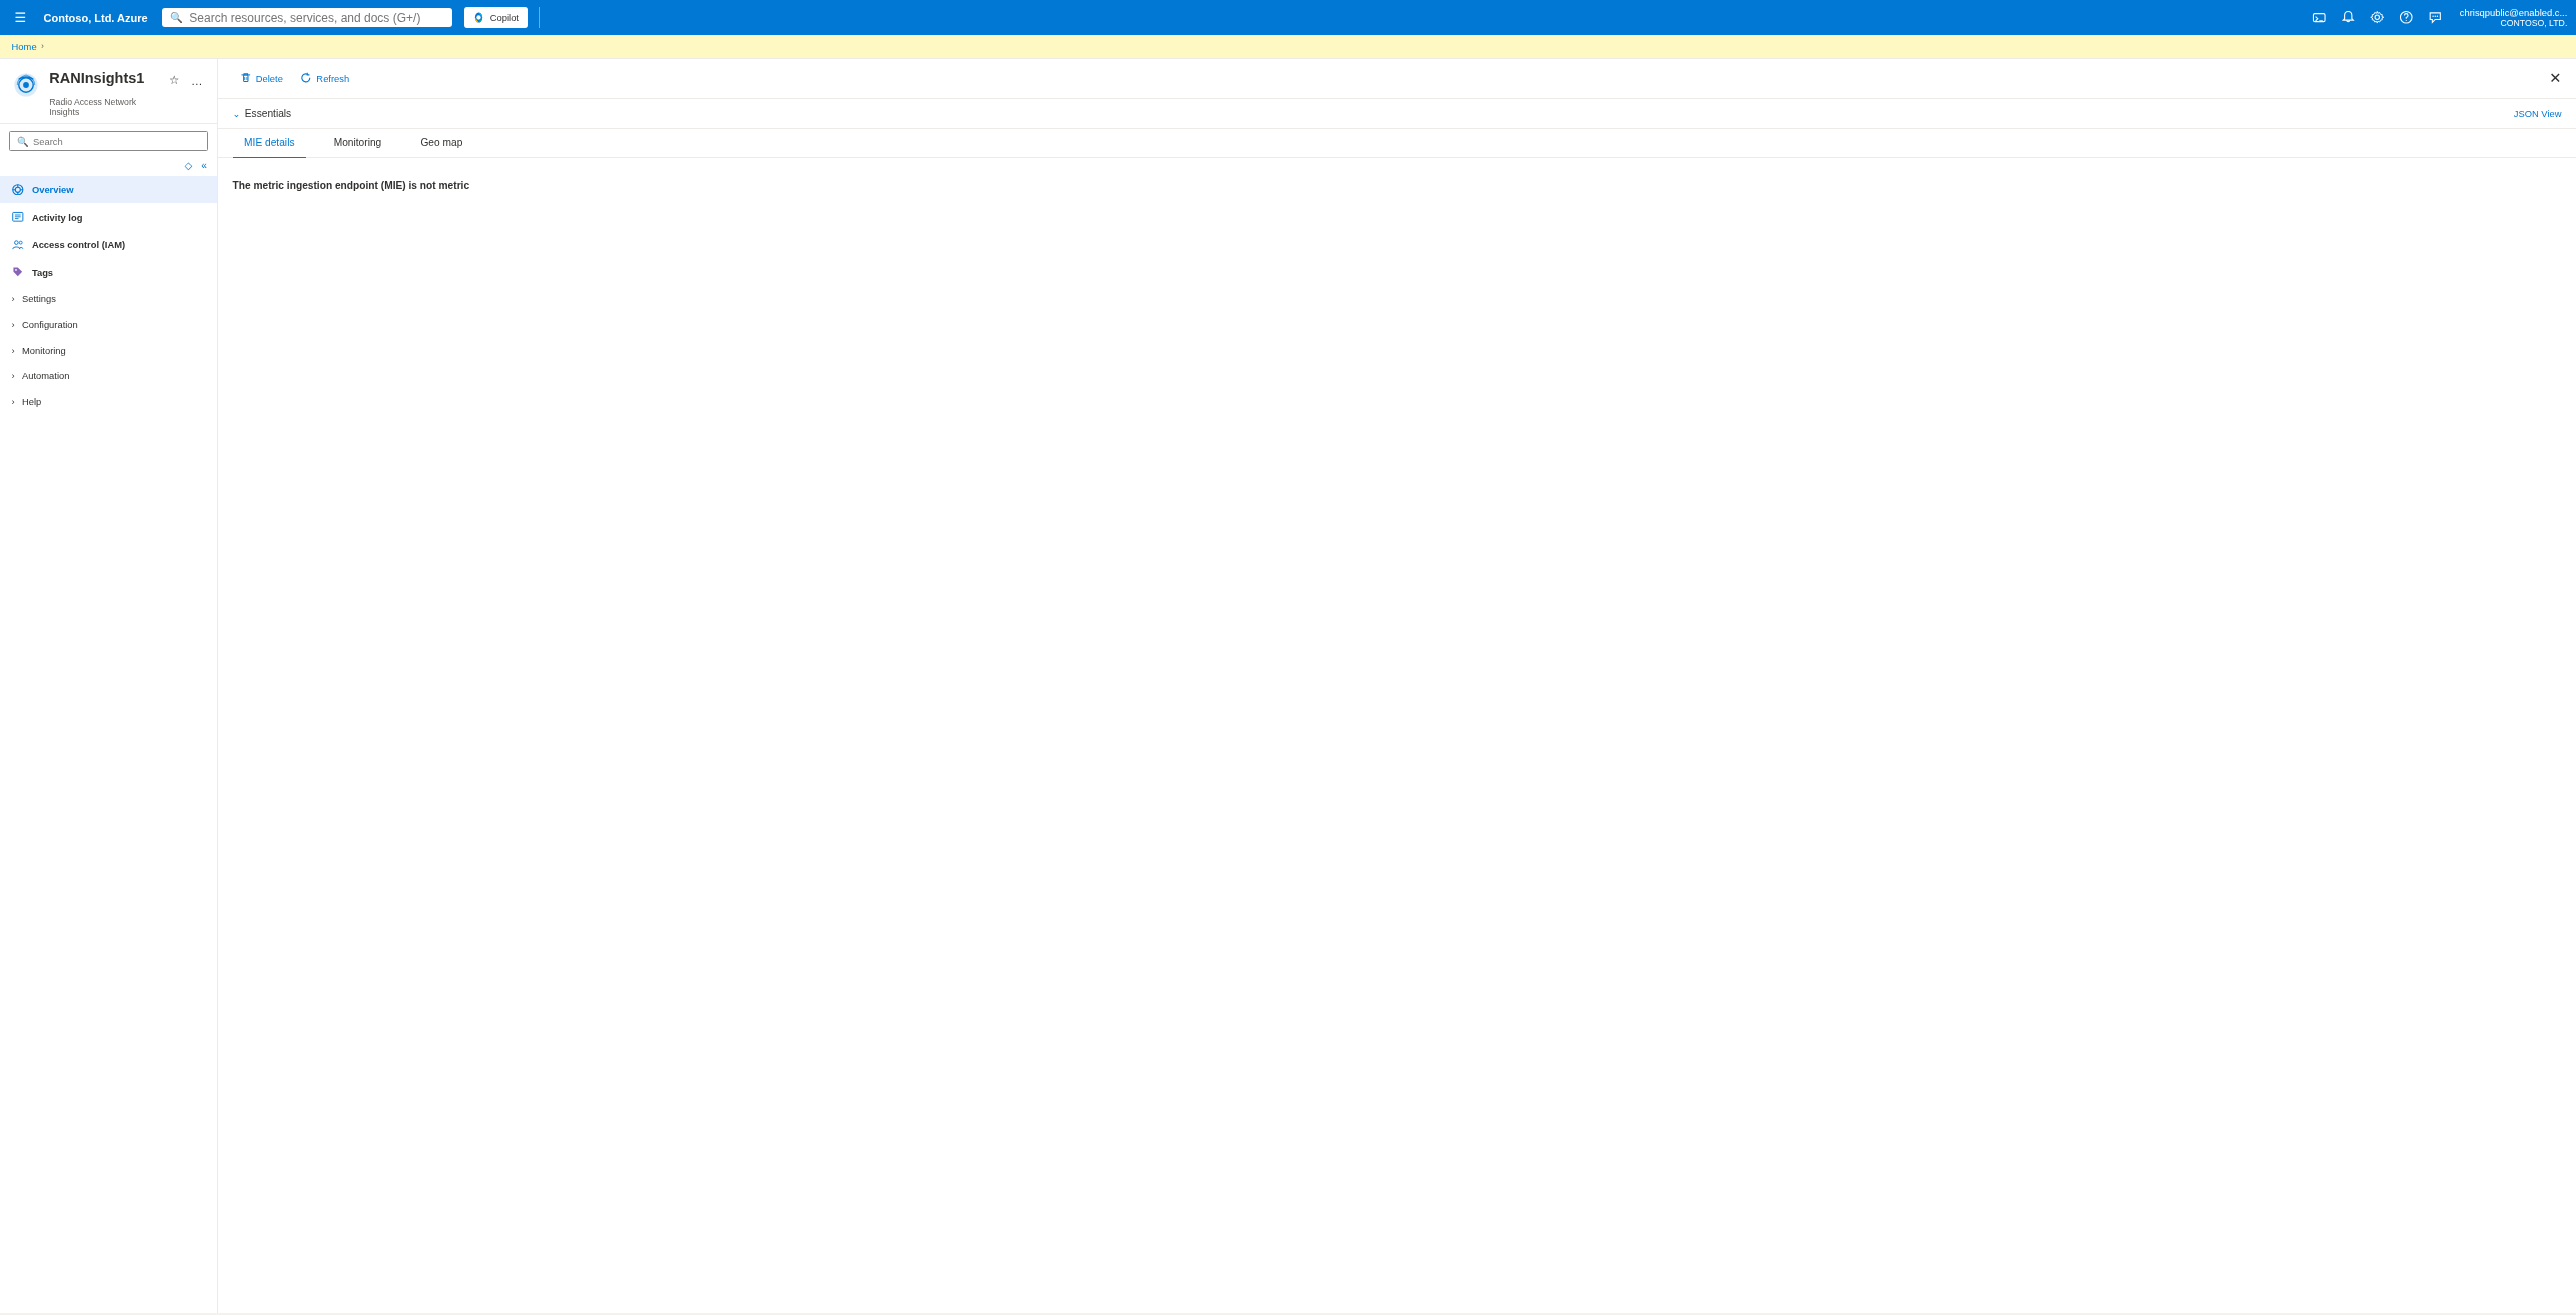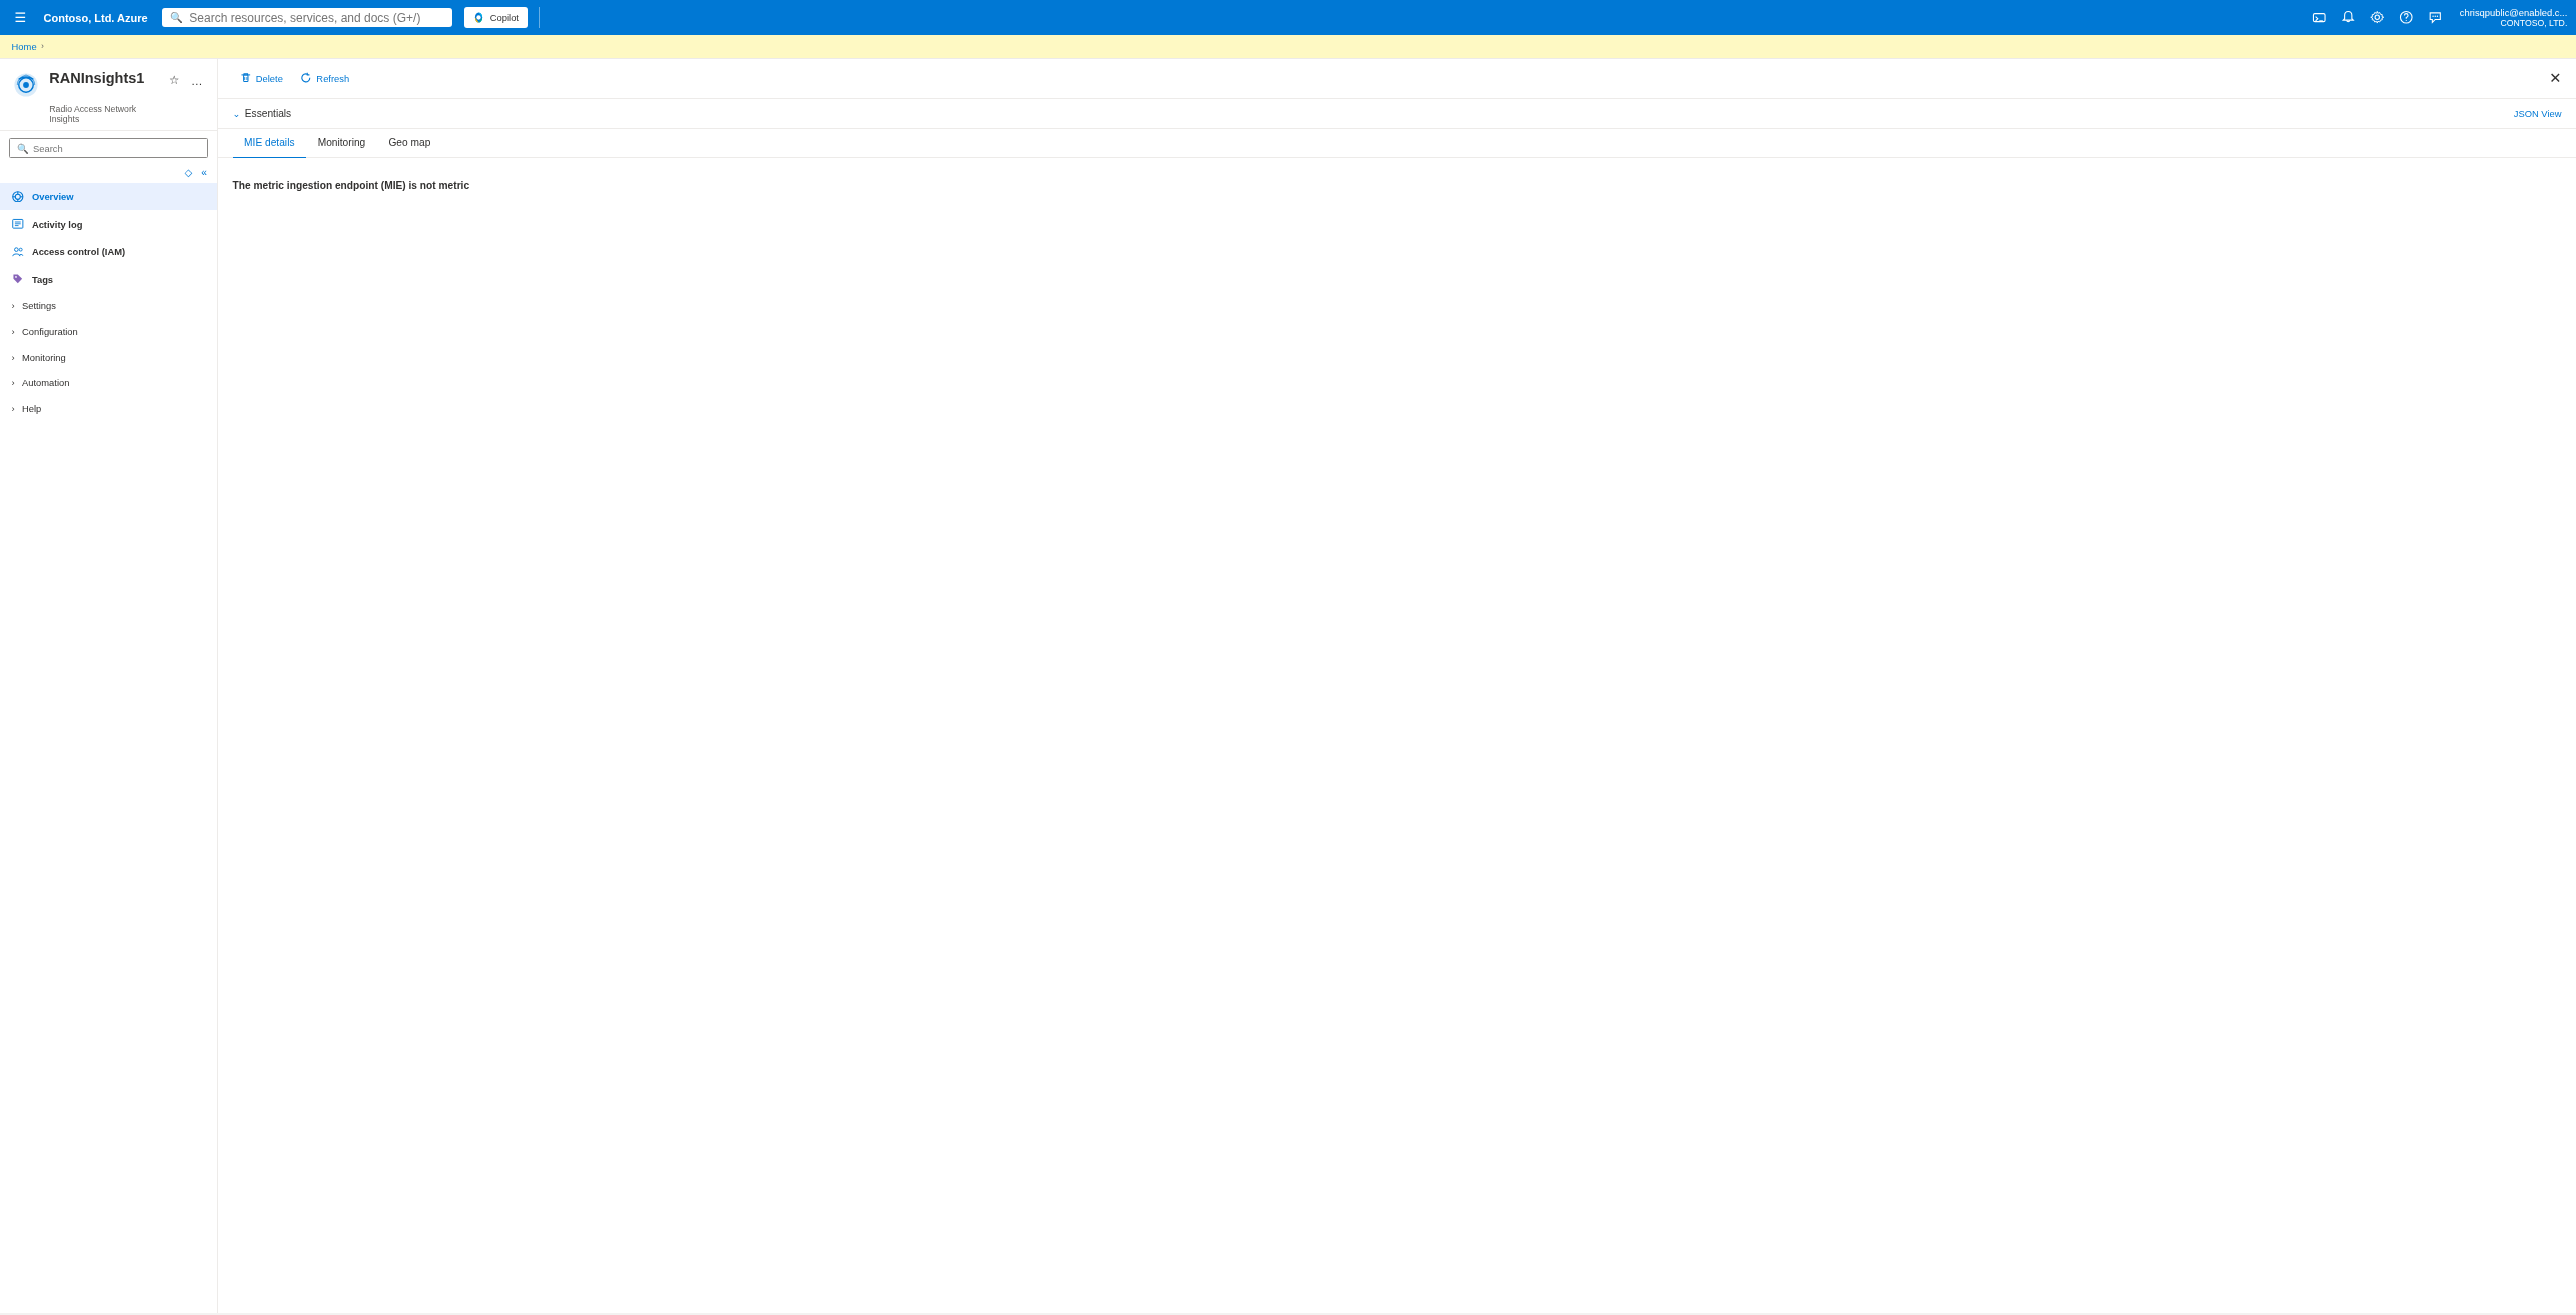--- a/index.html
+++ b/index.html
@@ -102,21 +102,21 @@
     .resource-icon {
       width: 29px;
       height: 29px;
       display: flex;
       align-items: center;
       justify-content: center;
     }
     .resource-icon svg { width: 26px; height: 26px; }
     .resource-title-area { flex: 1; }
     .resource-title { font-size: 14.5px; font-weight: 600; color: #323130; }
-    .resource-subtitle { font-size: 8.7px; color: #605e5c; margin-top: 18px; }
+    .resource-subtitle { font-size: 8.7px; color: #605e5c; margin-top: 11px; }
     .resource-actions { display: flex; gap: 5.8px; align-items: center; }
     .resource-action-btn { background: none; border: none; cursor: pointer; color: #323130; font-size: 11.6px; padding: 2.9px; }
 
     
     .sidebar-search {
       display: flex;
       align-items: center;
       margin: 7.3px 8.7px;
       border: 0.7px solid #8a8886;
       border-radius: 1.5px;
@@ -227,21 +227,21 @@
       font-size: 10.2px;
       color: #323130;
     }
     .json-view-link { color: #0078d4; font-size: 9.4px; cursor: pointer; text-decoration: none; }
 
     
     .tabs-bar {
       display: flex;
       padding: 0 14.5px;
       border-bottom: 0.7px solid #edebe9;
-      gap: 0;
+      gap: 16px;
     }
     .tab {
       padding: 8.7px 11.6px;
       font-size: 10.2px;
       cursor: pointer;
       color: #323130;
       border-bottom: 1.5px solid transparent;
       margin-bottom: -0.7px;
     }
     .tab.active {

